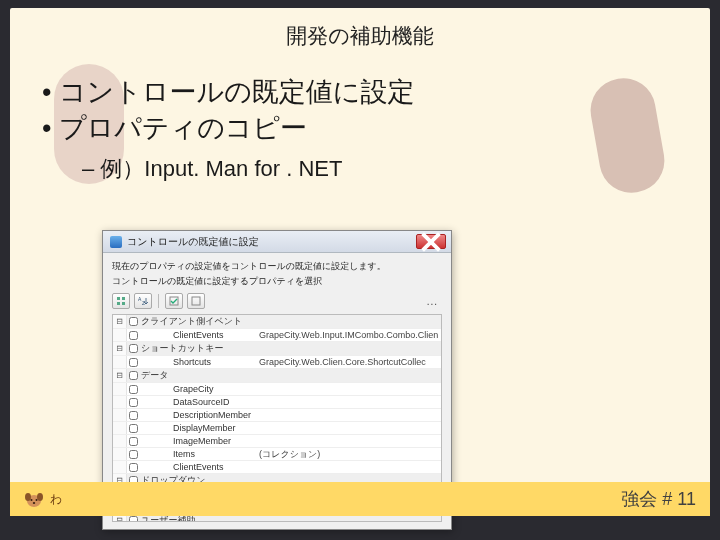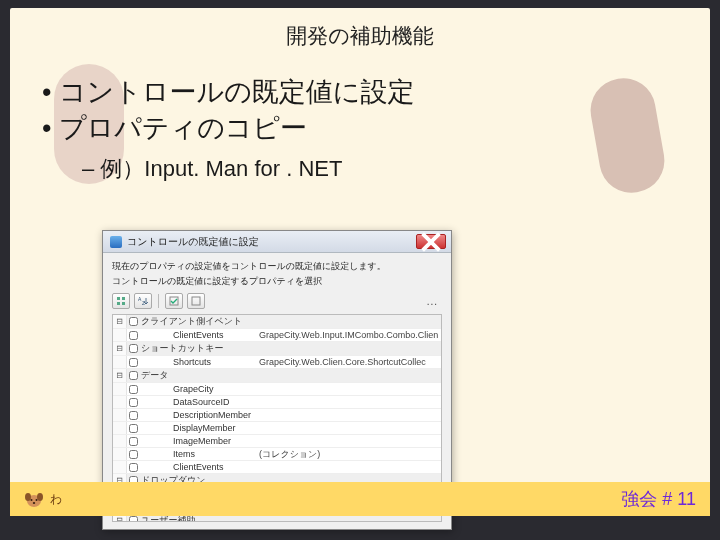--- a/index.html
+++ b/index.html
@@ -6,21 +6,21 @@
   body { width: 720px; height: 540px; background: #2a2a30; font-family: 'MS PGothic', sans-serif; position: relative; overflow: hidden; }
   .slide { position: absolute; top: 8px; left: 10px; width: 700px; height: 508px; background: #fdf6e3; border-radius: 2px; }
   .bg-shape1 { position: absolute; top: 56px; left: 44px; width: 70px; height: 120px; background: #e8d4c8; border-radius: 35px; }
   .bg-shape2 { position: absolute; top: 70px; right: 50px; width: 65px; height: 115px; background: #d8c0b4; border-radius: 32px; transform: rotate(-10deg); }
   .slide-title { text-align: center; font-size: 21px; padding-top: 14px; color: #222; font-weight: normal; }
   .bullets { position: relative; padding: 24px 32px 0 32px; font-size: 27px; color: #1a1a1a; }
   .b1 { white-space: nowrap; }
   .sub { font-size: 22px; padding-left: 40px; padding-top: 8px; }
   .footer { position: absolute; bottom: 0; left: 0; right: 0; height: 34px; background: #ffd966; display: flex; align-items: center; justify-content: space-between; padding: 0 14px; }
   .footer .dog { display: flex; align-items: center; gap: 6px; font-size: 12px; color: #6a3a10; }
-  .footer .right { color: #6d28d9; font-size: 18px; }
+  .footer .right { color: #404040; font-size: 18px; }
 
   .dialog { position: absolute; top: 222px; left: 92px; width: 350px; height: 300px; background: #f0f0f0; border: 1px solid #888; box-shadow: 1px 2px 8px rgba(0,0,0,0.3); font-size: 9px; }
   .titlebar { height: 22px; background: linear-gradient(#e9eef5, #d3dae6); border-bottom: 1px solid #b0b8c0; display: flex; align-items: center; justify-content: space-between; padding: 0 5px 0 7px; }
   .titlebar .ttl { font-size: 10px; color: #222; display: flex; align-items: center; gap: 5px; }
   .ticon { width: 12px; height: 12px; background: linear-gradient(#6ab0ea,#2a6dc0); border-radius: 2px; }
   .closebtn { width: 30px; height: 15px; background: linear-gradient(#e88,#c33); border: 1px solid #a22; border-radius: 2px; color: #fff; display: flex; align-items: center; justify-content: center; font-size: 9px; }
   .dbody { padding: 7px 9px; }
   .desc1 { font-size: 9px; color: #222; }
   .desc2 { font-size: 9px; color: #222; margin-top: 2px; }
   .btnrow { display: flex; gap: 4px; margin-top: 5px; align-items: center; }

